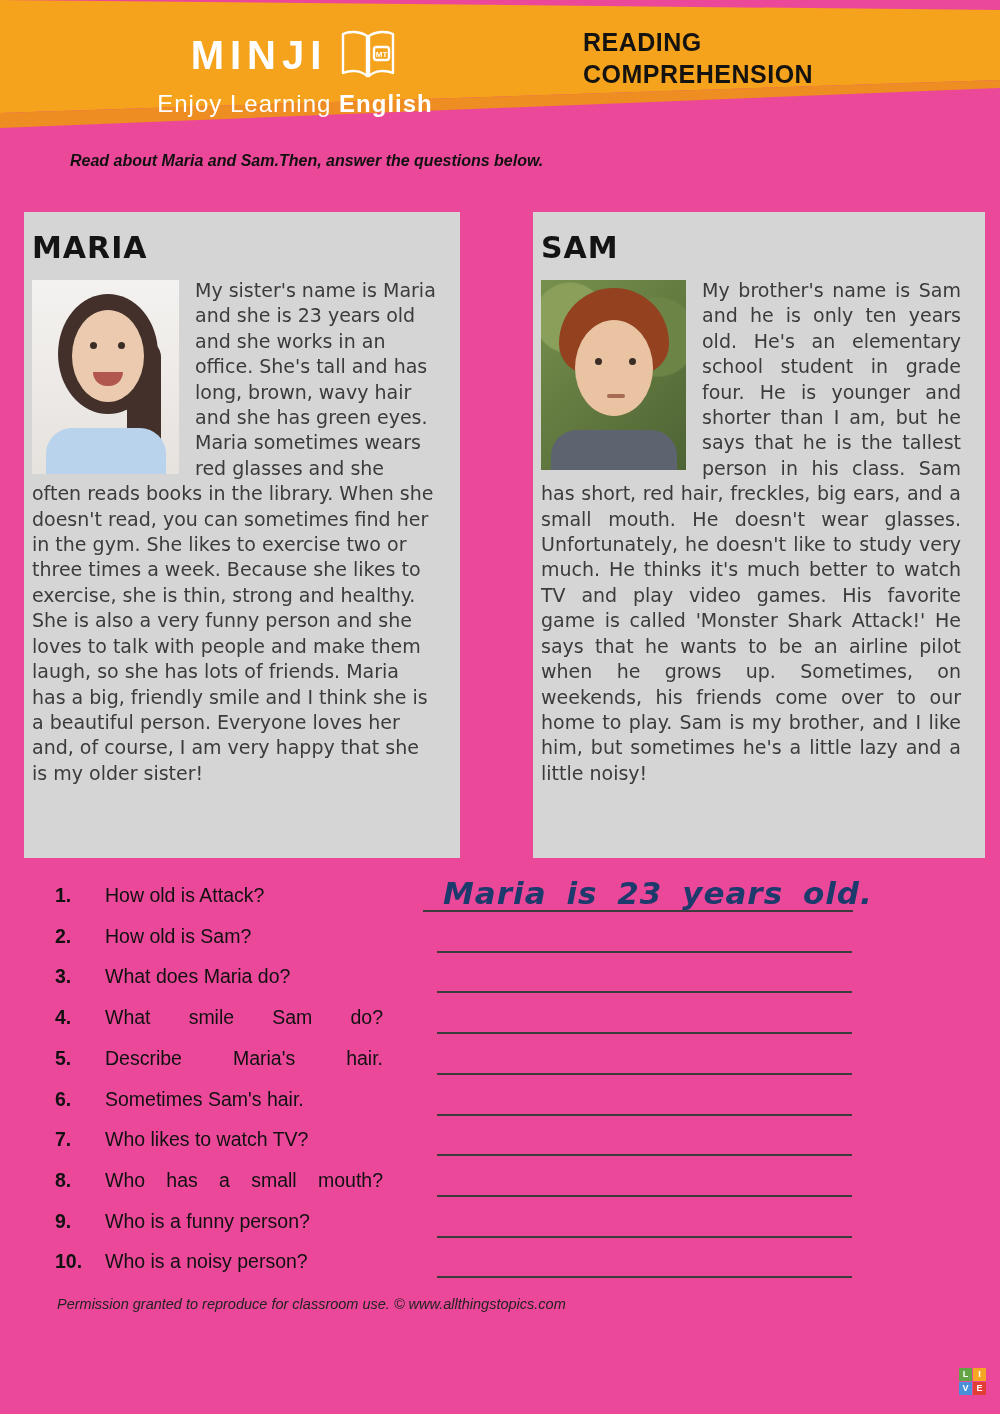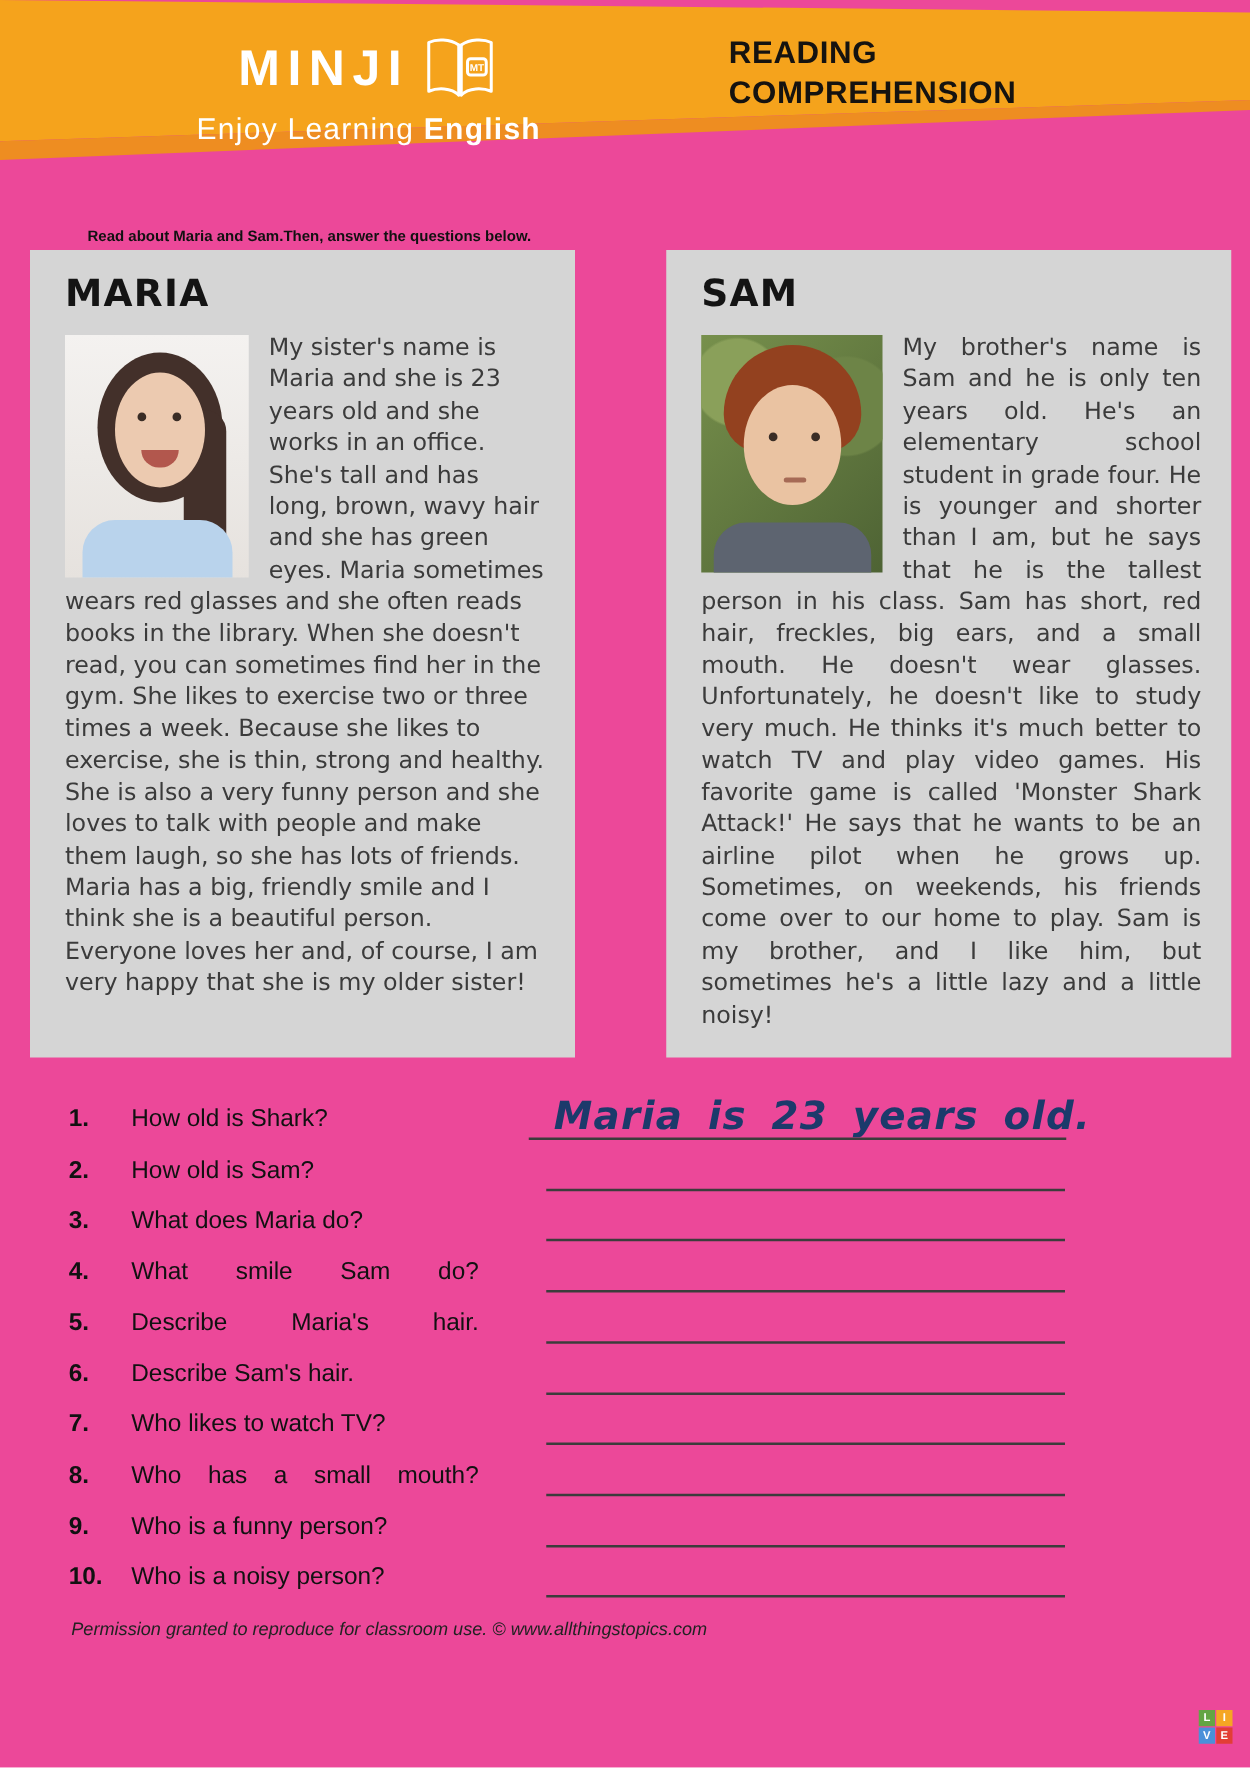--- a/index.html
+++ b/index.html
@@ -14,26 +14,26 @@
   .brand{position:absolute;left:95px;top:28px;width:400px;text-align:center;color:#ffffff;}
   .brand-row{display:flex;align-items:center;justify-content:center;gap:10px;}
   .brand-word{font-family:"Liberation Sans",sans-serif;font-weight:700;font-size:40px;
     letter-spacing:6px;color:#ffffff;line-height:1;}
   .tagline{margin-top:8px;font-size:24px;color:#ffffff;letter-spacing:1px;}
   .tagline b{font-weight:700;}
   .header-title{position:absolute;left:583px;top:26px;width:300px;
     color:#151310;font-weight:800;font-size:25px;line-height:32px;letter-spacing:.5px;}
 
   
-  .instruction{position:absolute;left:70px;top:152px;font-size:12px;font-weight:700;
-    color:#111;margin-top:30px;}
-
-  
-  .card{position:absolute;top:200px;height:646px;background:#d5d5d5;box-sizing:border-box;
-    padding:18px 24px 0 28px;overflow:hidden;}
+  .instruction{position:absolute;left:70px;top:152px;font-size:16px;font-weight:700;
+    font-style:italic;color:#111;}
+
+  
+  .card{position:absolute;top:212px;height:646px;background:#d5d5d5;box-sizing:border-box;
+    padding:18px 24px 0 8px;overflow:hidden;}
   .card-maria{left:24px;width:436px;}
   .card-sam{left:533px;width:452px;}
   .card-title{font-family:"DejaVu Sans",sans-serif;font-weight:800;font-size:30px;
     letter-spacing:1px;color:#141414;margin:0 0 12px 0;line-height:36px;}
   .card-text{font-family:"DejaVu Sans",sans-serif;font-size:19px;line-height:25.4px;
     color:#3b3b3b;}
   .card-text.justify{text-align:justify;}
   .photo{float:left;margin:2px 16px 6px 0;position:relative;overflow:hidden;}
   .photo-maria{width:147px;height:194px;background:linear-gradient(#f4f2f0,#e6e2de);}
   .photo-sam{width:145px;height:190px;background:
@@ -143,21 +143,21 @@
         <span class="eye eye-l"></span>
         <span class="eye eye-r"></span>
         <span class="mouth"></span>
         <span class="shirt"></span>
       </span><span>My brother's name is Sam and he is only ten years old. He's an elementary school student in grade four. He is younger and shorter than I am, but he says that he is the tallest person in his class. Sam has short, red hair, freckles, big ears, and a small mouth. He doesn't wear glasses. Unfortunately, he doesn't like to study very much. He thinks it's much better to watch TV and play video games. His favorite game is called 'Monster Shark Attack!' He says that he wants to be an airline pilot when he grows up. Sometimes, on weekends, his friends come over to our home to play. Sam is my brother, and I like him, but sometimes he's a little lazy and a little noisy!</span>
     </div>
   </div>
 
   <div class="q-row q-row-0" style="top:884px">
     <span class="q-num">1.</span>
-    <span class="q-text">How old is Shark?</span>
+    <span class="q-text">How old is Attack?</span>
     <div class="q-line">
       <span class="handwriting">Maria is 23 years old.</span>
     </div>
   </div>
   <div class="q-row" style="top:925px">
     <span class="q-num">2.</span>
     <span class="q-text">How old is Sam?</span>
     <div class="q-line"></div>
   </div>
   <div class="q-row" style="top:965px">
@@ -170,21 +170,21 @@
     <span class="q-text justified">What smile Sam do?</span>
     <div class="q-line"></div>
   </div>
   <div class="q-row" style="top:1047px">
     <span class="q-num">5.</span>
     <span class="q-text justified">Describe Maria's hair.</span>
     <div class="q-line"></div>
   </div>
   <div class="q-row" style="top:1088px">
     <span class="q-num">6.</span>
-    <span class="q-text">Describe Sam's hair.</span>
+    <span class="q-text">Sometimes Sam's hair.</span>
     <div class="q-line"></div>
   </div>
   <div class="q-row" style="top:1128px">
     <span class="q-num">7.</span>
     <span class="q-text">Who likes to watch TV?</span>
     <div class="q-line"></div>
   </div>
   <div class="q-row" style="top:1169px">
     <span class="q-num">8.</span>
     <span class="q-text justified">Who has a small mouth?</span>

